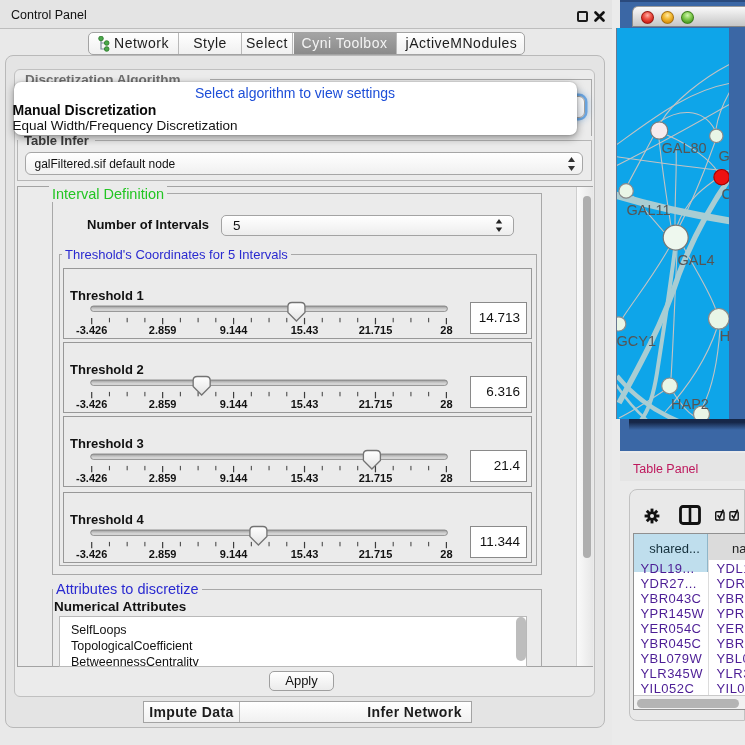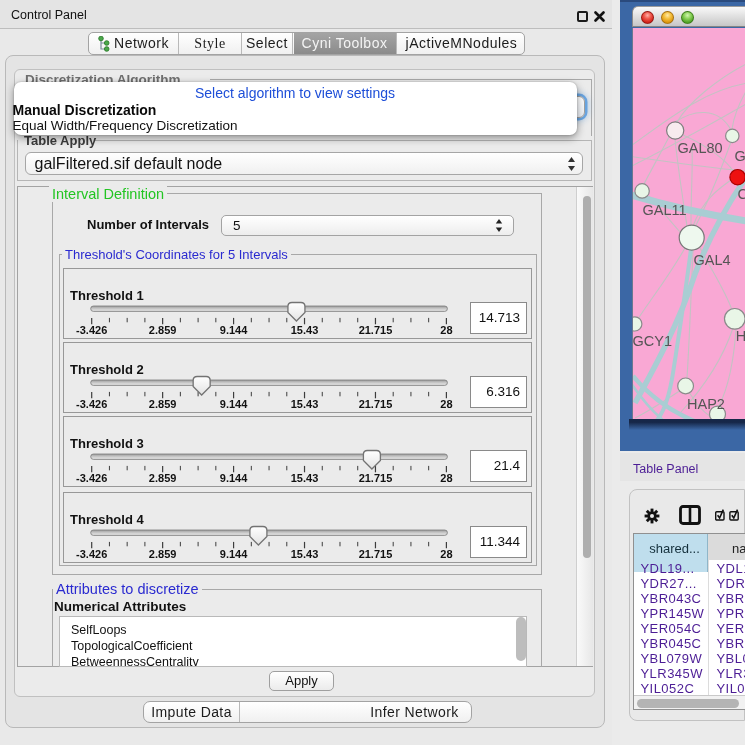--- a/index.html
+++ b/index.html
@@ -23,21 +23,21 @@
 
 #galgo-top { left:210px; top:79px; width:382px; height:1px; background:#a9a9a9; }
 #galgo-right { left:591px; top:79px; width:1px; height:57px; background:#a9a9a9; }
 #algocombo { left:25px; top:95.5px; width:560px; height:22.5px; border:1px solid #9f9f9f; border-radius:6px; background:linear-gradient(#ffffff,#eaeef4); box-shadow:0 0 0 2.5px rgba(96,158,222,0.9), 0 0 6px 3px rgba(96,158,222,0.45); }
 
 #tdlbl { left:24px; top:132.5px; }
 #gtd-l { left:17px; top:140px; width:1px; height:41px; background:#b5b5b5; }
 #gtd-r { left:591px; top:140px; width:1px; height:41px; background:#b5b5b5; }
 #gtd-t { left:95px; top:140px; width:497px; height:1px; background:#b5b5b5; }
 #gtd-b { left:17px; top:180px; width:575px; height:1px; background:#b5b5b5; }
-#tdcombo { left:25px; top:152px; width:558px; height:23px; border:1px solid #a6a6a6; border-radius:6px; background:linear-gradient(#ffffff,#f0f0f0); font-size:16px; color:#111; line-height:22px; padding-left:8.5px; }
+#tdcombo { left:25px; top:152px; width:558px; height:23px; border:1px solid #a6a6a6; border-radius:6px; background:linear-gradient(#ffffff,#f0f0f0); font-size:12px; color:#111; line-height:22px; padding-left:8.5px; }
 
 #scrollpane { left:17px; top:186px; width:576px; height:481px; border:1px solid #a3a3a3; background:#ebebeb; }
 #vtrack { left:576px; top:187px; width:17px; height:479px; background:linear-gradient(to right,#fafafa,#e7e7e7); border-left:1px solid #cfcfcf; }
 #vthumb { left:582.5px; top:196px; width:8.5px; height:362px; border-radius:4.5px; background:#aeaeae; }
 #gid { left:52px; top:193px; width:490px; height:382px; border:1px solid #a8a8a8; }
 #gid-title { left:49px; top:185.5px; padding:0 3px; background:#ebebeb; font-size:14.5px; color:#23c523; }
 #noi { left:87px; top:217px; font-size:13px; font-weight:bold; color:#111; }
 #spinner { left:221px; top:215px; width:293px; height:21px; border:1px solid #a3a3a3; border-radius:5px; background:linear-gradient(#ffffff,#ededed); font-size:13.5px; color:#111; line-height:20px; padding-left:11px; }
 #gth { left:59px; top:254px; width:478px; height:312px; border:1px solid #a8a8a8; }
 #gth-title { left:62px; top:246.5px; padding:0 3px; background:#ebebeb; font-size:13px; color:#2a2ad0; }
@@ -48,38 +48,38 @@
 .vbox { position:absolute; left:406px; top:33px; width:57px; height:32px; border:1px solid #8a8a8a; background:#fff; font-size:13.5px; color:#111; text-align:right; line-height:30px; padding-right:6px; }
 
 #gat { left:52px; top:589px; width:490px; height:78px; border:1px solid #a8a8a8; border-bottom:none; }
 #gat-title { left:53px; top:581px; padding:0 3px; background:#ebebeb; font-size:14.5px; color:#2a2ad0; }
 #numattr { left:54px; top:599px; font-size:13.5px; font-weight:bold; color:#111; }
 #attrlist { left:59px; top:616px; width:468px; height:51px; background:#fff; border:1px solid #b9b9b9; font-size:12.5px; color:#111; padding-top:4.5px; overflow:hidden; }
 #attrlist div { padding-left:11px; height:16px; line-height:16px; }
 #attrsb { left:516px; top:617px; width:10px; height:44px; border-radius:5px; background:#bdbdbd; }
 
 #applybtn { left:269px; top:671px; width:65px; height:20px; border:1px solid #9f9f9f; border-radius:5px; background:linear-gradient(#ffffff,#ebebeb); font-size:13px; color:#111; text-align:center; line-height:18px; }
-#bottombar { left:143px; top:701px; width:329px; height:22px; border:1px solid #a3a3a3; border-radius:7px; background:linear-gradient(#ffffff,#f0f0f0); overflow:hidden; }
+#bottombar { left:143px; top:701px; width:329px; height:22px; border:1px solid #a3a3a3; border-radius:0; background:linear-gradient(#ffffff,#f0f0f0); overflow:hidden;font-weight:bold; }
 .bseg { position:absolute; top:0; height:20px; border-right:1px solid #b9b9b9; font-size:14px; letter-spacing:0.4px; color:#1c1c1c; text-align:center; line-height:20px; }
 .bseg.sel { background:linear-gradient(#a4a4a4,#8b8b8b); color:#f4f4f4; }
 
 #popup { left:13.5px; top:81.5px; width:563px; height:53.5px; background:#fff; border-radius:7px; box-shadow:0 3px 9px rgba(0,0,0,0.4), 0 0 2px rgba(0,0,0,0.25); z-index:50; }
 #popup .r1 { position:absolute; top:3.5px; left:0; width:100%; text-align:center; font-size:14px; color:#1d4ed8; }
 #popup .r2 { position:absolute; top:20px; left:-1px; font-size:14px; font-weight:bold; color:#0a0a0a; }
 #popup .r3 { position:absolute; top:36.5px; left:-1px; font-size:13.5px; color:#111; }
 
 #rightbg { left:612px; top:0; width:133px; height:745px; background:#ebebeb; }
 #bluebox { left:620px; top:0; width:125px; height:451px; background:#3b67a5; border-top:2px solid #2a4a7d; }
 #netwin-tb { left:632px; top:6px; width:113px; height:21px; background:linear-gradient(#f9f9f9,#c6c6c6); border-radius:6px 0 0 0; border-left:1px solid #8b8b8b; border-top:1px solid #9c9c9c; border-bottom:1px solid #848484; }
 .tl { position:absolute; top:3.8px; width:13px; height:13px; border-radius:50%; }
-#netwin-body { left:632px; top:28px; width:113px; height:391px; background:#f9a8d4; border-left:1px solid #6a7890; overflow:hidden; }
+#netwin-body { left:616px; top:28px; width:113px; height:391px; background:#0ea5e9; border-left:1px solid #6a7890; overflow:hidden; }
 #netwin-sh { left:629px; top:419px; width:116px; height:11px; background:linear-gradient(rgba(18,32,62,0.9) 0 30%,rgba(18,32,62,0)); }
 
 #tp-bar { left:620px; top:453px; width:125px; height:28px; background:#e5e5e5; }
-#tp-bar .t { position:absolute; left:13px; top:9px; font-size:12.5px; color:#4c1d95; }
+#tp-bar .t { position:absolute; left:13px; top:9px; font-size:12.5px; color:#be185d; }
 #tp-panel { left:629px; top:489px; width:116px; height:232px; border:1px solid #c2c2c2; border-radius:8px 0 0 8px; background:#e9e9e9; }
 
 #dtable { left:633px; top:533px; width:112px; height:177px; border:1px solid #909090; border-right:none; background:#fff; overflow:hidden; }
 #th1 { position:absolute; left:0; top:0; width:74px; height:38px; background:#bfdeed; border-right:1px solid #8fb6c9; font-size:13px; color:#15303c; text-align:center; line-height:30px; text-indent:8px; }
 #th2 { position:absolute; left:74px; top:0; width:38px; height:26px; background:#dbdbdb; font-size:13px; color:#222; line-height:30px; padding-left:24px; }
 .trow { position:absolute; width:112px; height:15.1px; font-size:13px; letter-spacing:0.45px; color:#4c1d95; line-height:15.1px; }
 .trow .c1 { position:absolute; left:6.5px; }
 .trow .c2 { position:absolute; left:82.5px; }
 #colline { position:absolute; left:74px; top:26px; width:1px; height:150px; background:#dcdcdc; }
 #hsb { position:absolute; left:0; top:161px; width:112px; height:15px; background:#f1f1f1; border-top:1px solid #c9c9c9; }
@@ -97,39 +97,39 @@
       <path d="M1.5 1.5 L9.5 9.5 M9.5 1.5 L1.5 9.5" stroke="#111" stroke-width="2.6" stroke-linecap="round"></path>
     </svg>
 
   <div class="abs" id="tabbar">
     <div class="seg" style="left:0;width:90px;"><svg width="12" height="16" viewBox="0 0 12 16" style="vertical-align:-3.5px;margin-right:4px;">
           <path d="M3 3 L3 13.5 M3 7 L8.5 7 M3 13 L8.5 13" stroke="#7a8a9a" stroke-width="1.2" fill="none"></path>
           <circle cx="3" cy="2.5" r="2.3" fill="#4aa84a" stroke="#2e7d2e" stroke-width="0.9"></circle>
           <circle cx="8.7" cy="7" r="2.3" fill="#4aa84a" stroke="#2e7d2e" stroke-width="0.9"></circle>
           <circle cx="8.7" cy="13" r="2.3" fill="#4aa84a" stroke="#2e7d2e" stroke-width="0.9"></circle>
         </svg>Network</div>
-    <div class="seg" style="left:90.5px;width:62px;font-family:Liberation Serif, serif;">Style</div>
+    <div class="seg" style="left:90.5px;width:62px;">Style</div>
     <div class="seg" style="left:153px;width:51px;">Select</div>
     <div class="seg sel" style="left:204.5px;width:103px;">Cyni Toolbox</div>
     <div class="seg" style="left:308px;width:129px;border-right:none;">jActiveMNodules</div>
   </div>
 
   <div class="abs" id="outerpanel"></div>
   <div class="abs" id="innerpanel"></div>
 
   <div class="abs" style="left:25px;top:72px;font-size:13.5px;font-weight:bold;color:#6f6f6f;">Discretization Algorithm</div>
   <div class="abs" id="galgo-top"></div>
   <div class="abs" id="galgo-right"></div>
   <div class="abs" id="algocombo"></div>
 
   <div class="abs" id="gtd-l"></div>
     <div class="abs" id="gtd-r"></div>
     <div class="abs" id="gtd-t"></div>
     <div class="abs" id="gtd-b"></div>
-  <div class="abs grouptitle" id="tdlbl">Table Apply</div>
+  <div class="abs grouptitle" id="tdlbl">Table Infer</div>
   <div class="abs" id="tdcombo">galFiltered.sif default node
     <svg style="position:absolute;right:6px;top:4px;" width="9" height="14" viewBox="0 0 9 14">
         <path d="M4.5 0 L8 5 L1 5 Z" fill="#333"></path>
         <path d="M4.5 14 L8 9 L1 9 Z" fill="#333"></path>
       </svg>
   </div>
 
   <div class="abs" id="scrollpane"></div>
   <div class="abs" id="vtrack"></div>
   <div class="abs" id="vthumb"></div>

